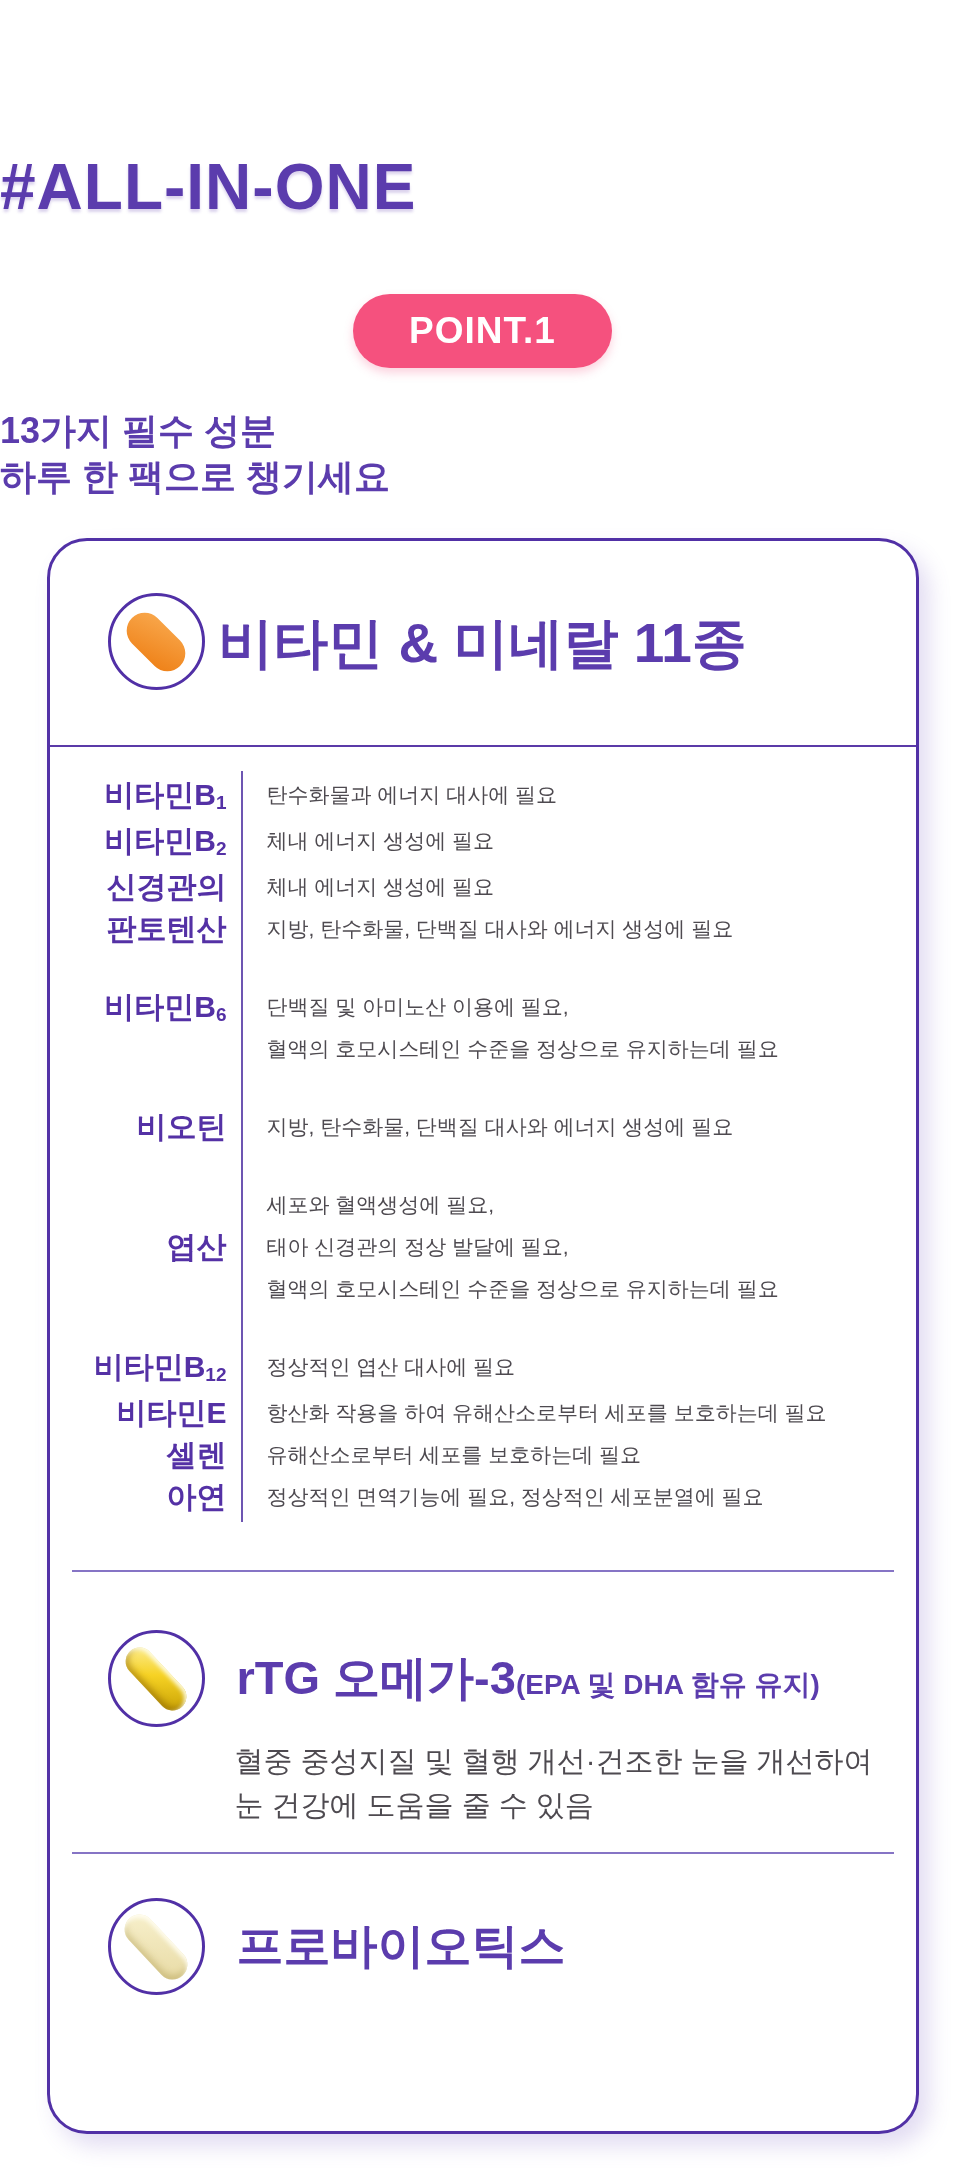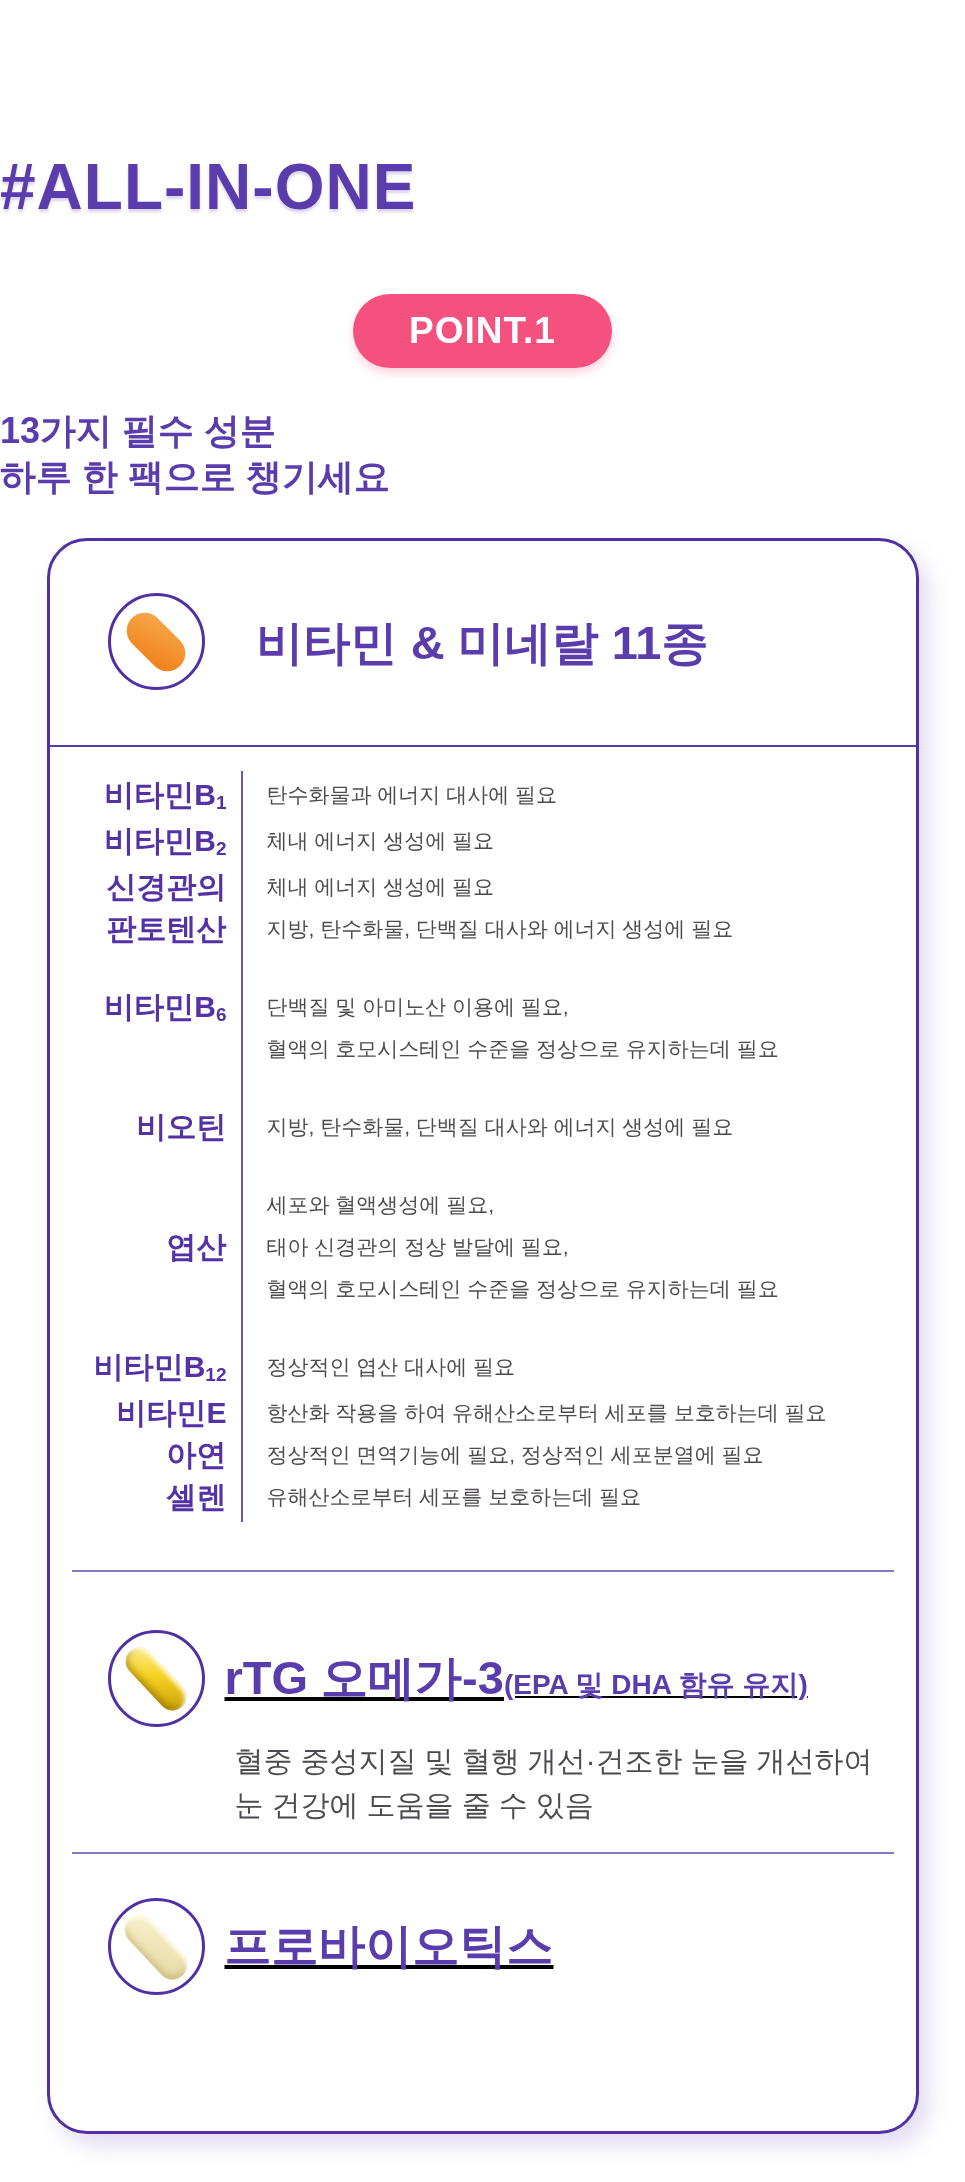--- a/index.html
+++ b/index.html
@@ -44,21 +44,21 @@
     background:#fff;
     border:3px solid var(--border-purple,#5130A6);
     border-radius:40px;
     box-shadow:10px 12px 22px rgba(108,79,190,.20);
     overflow:hidden;
   }
   .card-head{position:relative;height:204px;}
   .card-title{
     margin:0;height:204px;line-height:204px;
     text-align:center;
-    font-size:47px;font-weight:800;
+    font-size:55px;font-weight:800;
     color:var(--purple,#5B3CAD);
   }
   .circle-icon{
     display:flex;align-items:center;justify-content:center;
     width:97px;height:97px;
     border:3px solid var(--border-purple,#5130A6);
     border-radius:50%;
     box-sizing:border-box;
     background:#fff;
     flex:0 0 auto;
@@ -96,21 +96,21 @@
     color:var(--purple-deep,#5431A5);
     white-space:nowrap;
   }
   .vsub{font-size:19px;position:relative;top:4px;font-weight:800;}
   .vdesc{flex:1;padding-left:26px;color:var(--text-gray,#4E4A50);}
   .vdesc div{font-size:21px;line-height:42px;}
   
   .sect{box-sizing:border-box;padding-left:58px;}
   .sect.omega{padding-top:58px;height:280px;}
   .sect.prob{padding-top:44px;}
-  .sect-head{display:flex;align-items:center;gap:20px;text-decoration:underline;}
+  .sect-head{display:flex;align-items:center;gap:32px;}
   .sect-title{
     margin:0;display:flex;align-items:baseline;
     font-size:47px;font-weight:800;
     color:var(--purple,#5B3CAD);
   }
   .sect-suffix{font-size:28px;font-weight:700;}
   .sect-desc{
     margin:12px 0 0 127px;
     font-size:29px;line-height:44px;
     color:var(--text-gray,#4E4A50);
@@ -194,29 +194,29 @@
             <div>정상적인 엽산 대사에 필요</div>
           </div>
         </div>
         <div class="vrow">
           <div class="vlabel"><span>비타민E</span></div>
           <div class="vdesc">
             <div>항산화 작용을 하여 유해산소로부터 세포를 보호하는데 필요</div>
           </div>
         </div>
         <div class="vrow">
+          <div class="vlabel"><span>셀렌</span></div>
+          <div class="vdesc">
+            <div>유해산소로부터 세포를 보호하는데 필요</div>
+          </div>
+        </div>
+        <div class="vrow">
           <div class="vlabel"><span>아연</span></div>
           <div class="vdesc">
             <div>정상적인 면역기능에 필요, 정상적인 세포분열에 필요</div>
-          </div>
-        </div>
-        <div class="vrow">
-          <div class="vlabel"><span>셀렌</span></div>
-          <div class="vdesc">
-            <div>유해산소로부터 세포를 보호하는데 필요</div>
           </div>
         </div>
       </div>
 
     <div class="hr-light"></div>
 
     <div class="sect omega">
       <div class="sect-head">
         <span class="circle-icon">
           <span class="pill softgel"></span>

